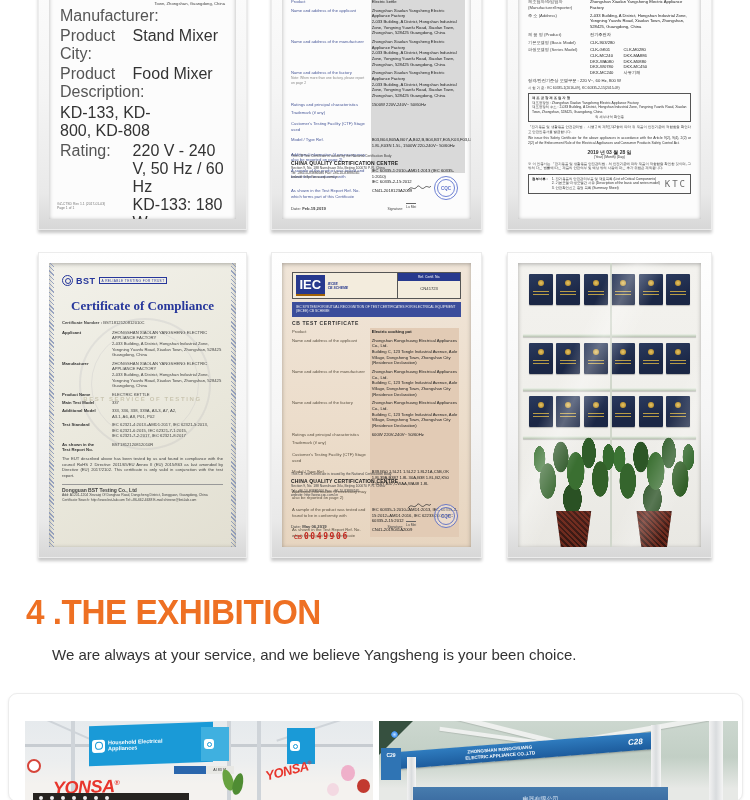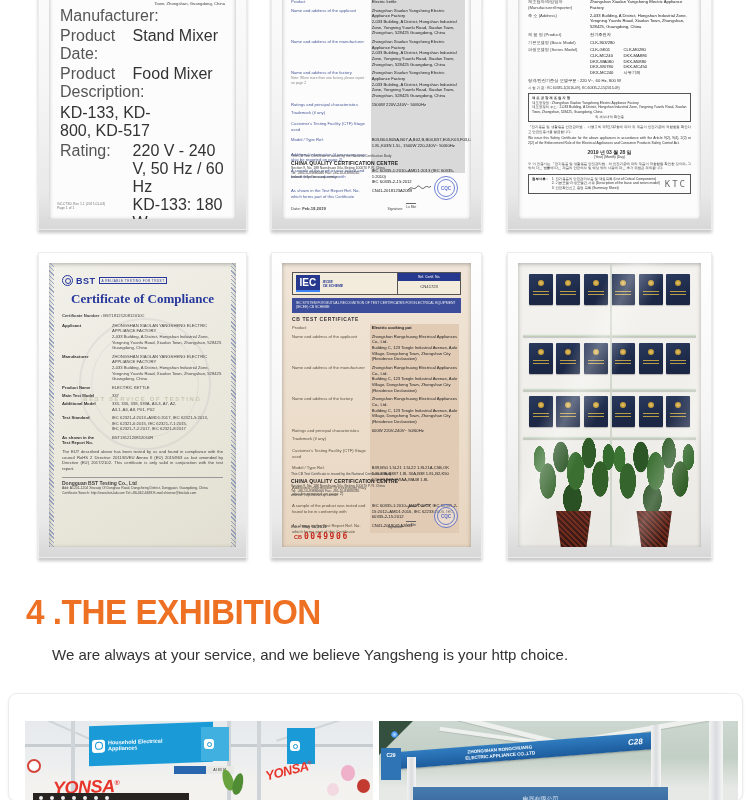--- a/index.html
+++ b/index.html
@@ -56,21 +56,21 @@
      justify-content:center;text-align:center;transform:rotate(-4deg);opacity:.9;}
   .ktc-attach{border:1px solid #555;padding:2px 3px;margin-top:3px;display:flex;gap:4px;}
   .ktc-dotted{margin-left:auto;font-family:"DejaVu Sans Mono",monospace;font-size:9px;color:#555;
      letter-spacing:2px;align-self:center;opacity:.85;}
   
   .bst{background:linear-gradient(150deg,#f2f1ea 0%,#e9e7db 60%,#e2dfd2 100%);}
   .bst::before,.bst::after{content:"";position:absolute;top:0;bottom:0;width:5px;
      background:repeating-linear-gradient(45deg,#7c8cb5 0 1px,transparent 1px 3px);opacity:.75;z-index:3;}
   .bst::before{left:0;} .bst::after{right:0;}
   .bst-in{padding:12px 13px 0;position:relative;height:100%;box-sizing:border-box;}
-  .bst-head{display:flex;align-items:center;gap:3px;margin-bottom:5px;}
+  .bst-head{display:flex;align-items:center;gap:3px;margin-bottom:12px;}
   .bst-logoc{width:9px;height:9px;border-radius:50%;border:1.6px solid #27379b;position:relative;}
   .bst-logoc::after{content:"";position:absolute;inset:1.5px;border-radius:50%;border:1px solid #27379b;}
   .bst-logo{color:#27379b;font-weight:bold;font-size:9px;letter-spacing:.5px;}
   .bst-tag{border:.6px solid #27379b;color:#27379b;padding:.6px 2px;font-size:3.2px;letter-spacing:.4px;}
   .bst-title{font-family:"Liberation Serif",serif;font-weight:bold;color:#27379b;font-size:13px;
      text-align:center;margin:2px 0 6px;}
   .bst-row{display:flex;margin-bottom:2.6px;position:relative;z-index:2;}
   .bst-row .lbl{width:31%;font-weight:bold;color:#333;white-space:pre-line;}
   .bst-row .val{width:69%;color:#444;white-space:pre-line;}
   .bst-wm{position:absolute;left:8%;top:47%;width:84%;text-align:center;color:#b4ae93;opacity:.6;
@@ -82,22 +82,22 @@
   .qr{width:21px;height:21px;background:repeating-conic-gradient(#151515 0% 25%,#fff 0% 50%);
       background-size:4.2px 4.2px;outline:1px solid #222;border:2px solid #fff;}
   .rohs{font-size:12px;font-weight:bold;color:#111;margin:0 auto 2px;}
   .bst-signb{display:flex;flex-direction:column;align-items:flex-end;}
   .bst-footer{margin-top:5px;border-top:.6px solid #999;padding-top:2px;position:relative;z-index:2;}
   
   .iec{background:linear-gradient(180deg,#f0e5d8 0%,#ecddcb 55%,#e7d5c0 100%);}
   .iec-in{padding:9px 10px 0;position:relative;height:100%;box-sizing:border-box;}
   .iec-head{display:flex;border:1px solid #555;background:#f3ecdd;}
   .iec-logos{display:flex;align-items:center;gap:3px;padding:2px 3px;flex:1;}
-  .ieclogo{background:#27398e;color:#fff;font-weight:bold;font-size:10px;padding:2px 3.5px;
-     border-bottom:2px solid #3b82f6;}
+  .ieclogo{background:#27398e;color:#fff;font-weight:bold;font-size:13px;padding:2px 3.5px;
+     border-bottom:2px solid #a16207;}
   .iecee{color:#27398e;font-weight:bold;font-style:italic;white-space:pre-line;font-size:3.4px;}
   .refbox{width:37%;border-left:1px solid #555;display:flex;flex-direction:column;}
   .refhead{background:#27398e;color:#fff;padding:1.5px 2px;text-align:center;}
   .refval{flex:1;display:flex;align-items:center;justify-content:center;color:#333;}
   .iec-banner{background:#3b4d9b;color:#eee;padding:2.5px 4px;margin-top:3px;line-height:1.4;}
   .iec-cb{font-weight:bold;color:#333;letter-spacing:.6px;margin:3.5px 0 2.5px;}
   .iec-body{position:relative;}
   .iec-body::before{content:"";position:absolute;left:46%;right:2px;top:-1px;bottom:1px;background:#e2cbb5;}
   .iec .crow2 .lblwrap{color:#5a5142;}
   .cb-red{position:absolute;left:12px;bottom:4px;color:#c4281f;font-weight:bold;z-index:3;}
@@ -182,29 +182,29 @@
 <div class="page">
 
   <div class="fr" style="left:38px;top:-76px;width:209px;height:306px">
     <div class="paper">
       <div class="sgs-in">
         <div class="t4 rt">Town, Zhongshan, Guangdong, China</div>
         <div class="crow">
             <span class="lbl">Manufacturer:</span>
           </div>
         <div class="crow">
-            <span class="lbl">Product Date:</span>
+            <span class="lbl">Product City:</span>
             <span class="val">Stand Mixer</span>
           </div>
         <div class="crow">
             <span class="lbl">Product Description:</span>
             <span class="val">Food Mixer</span>
           </div>
         <div class="crow">
-            <span class="val">KD-133, KD-800, KD-517</span>
+            <span class="val">KD-133, KD-800, KD-808</span>
           </div>
         <div class="crow">
             <span class="lbl">Rating:</span>
             <span class="val">220 V - 240 V, 50 Hz / 60 Hz
 KD-133: 180 W
 KD-800: 250 W
 KD-808: 250 W</span>
           </div>
 
         <div class="sgs-corner t3">
@@ -532,21 +532,21 @@
       </div>
       <div class="plant" style="left:52%">
         <div class="foliage"></div>
         <div class="pot"></div>
       </div>
       <div class="cab-glare"></div>
     </div>
   </div>
 
   <h2 class="sec-title">4 .THE EXHIBITION</h2>
-  <div class="sec-sub">We are always at your service, and we believe Yangsheng is your http choice.</div>
+  <div class="sec-sub">We are always at your service, and we believe Yangsheng is your been choice.</div>
 
   <div class="expo-card">
 
     <div class="ph ph-left">
       <div class="bar" style="left:0;top:23px;width:100%;height:3px;background:#c7ccd1"></div>
       <div class="bar" style="left:46px;top:0;width:4px;height:90px"></div>
       <div class="bar" style="left:202px;top:0;width:4px;height:90px"></div>
       <div class="bar" style="left:232px;top:0;width:4px;height:90px"></div>
       <div class="bar" style="left:10px;top:6px;width:60px;height:2px;transform:rotate(24deg)"></div>
       <div class="bar" style="left:250px;top:8px;width:70px;height:2px;transform:rotate(-18deg)"></div>

